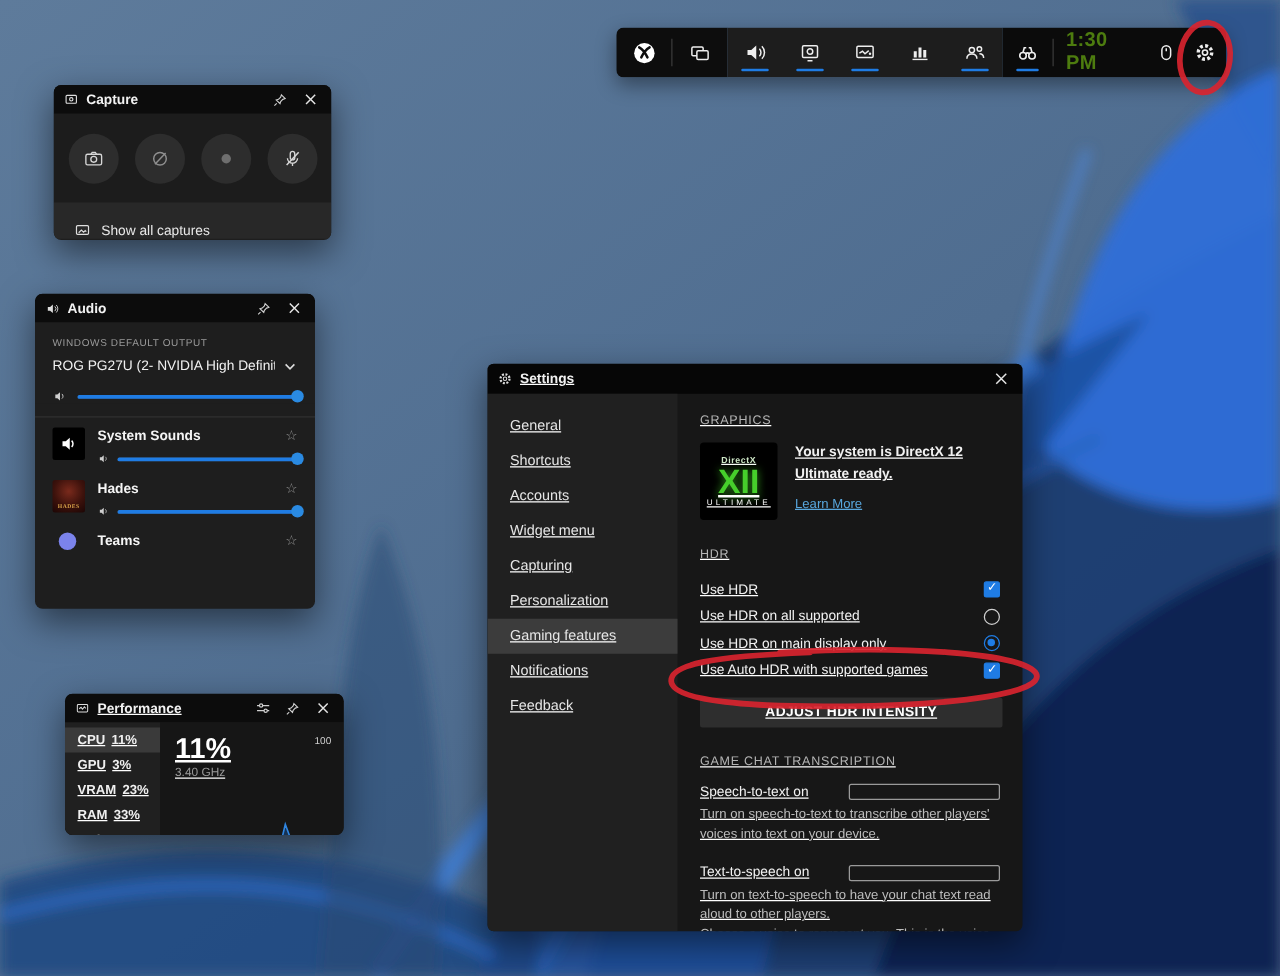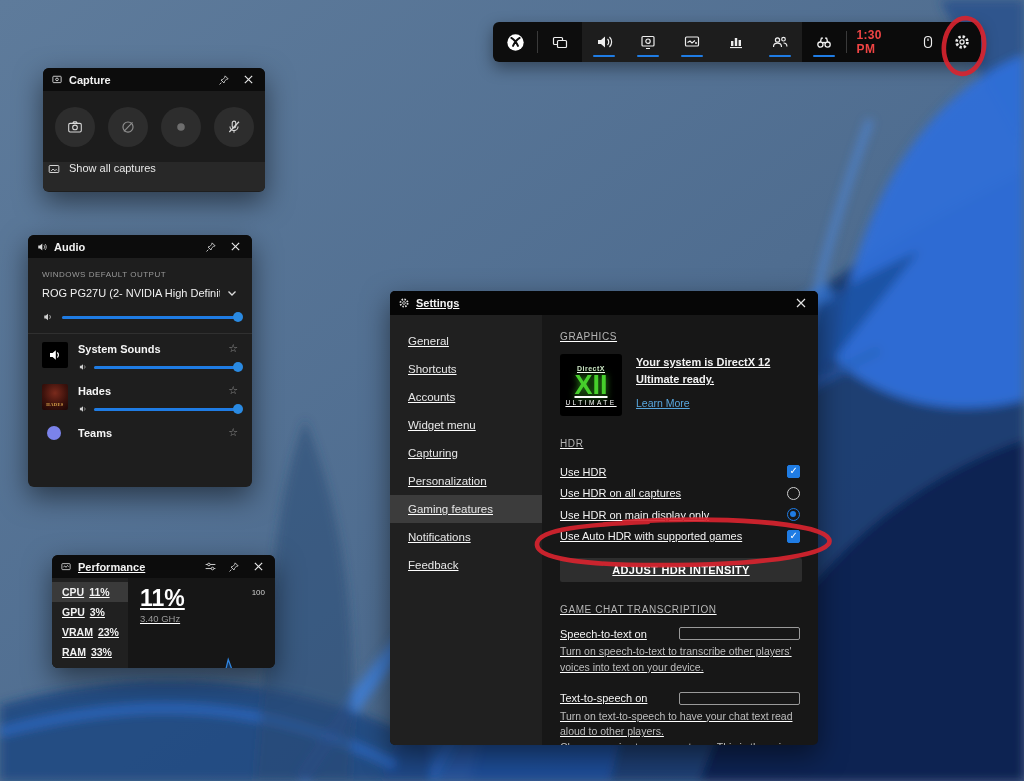--- a/index.html
+++ b/index.html
@@ -22,26 +22,26 @@
   
   .toolbar{position:absolute;left:493px;top:22px;width:488px;height:40px;display:flex;border-radius:6px;overflow:hidden;z-index:10;box-shadow:0 6px 16px rgba(0,0,0,.4);}
   .tseg{display:flex;align-items:center;height:100%;}
   .seg-a{background:#0d0d0d;}
   .seg-b{background:#1d1d1d;}
   .seg-c{background:#0b0b0b;}
   .tool{width:44px;height:100%;display:flex;align-items:center;justify-content:center;position:relative;color:#eee;}
   .tool.small{width:30px;}
   .tool.active::after{content:"";position:absolute;left:11px;right:11px;bottom:5px;height:2px;background:var(--accent-blue);border-radius:1px;}
   .tdiv{width:1px;height:22px;background:#3a3a3a;}
-  .ttime{font-size:12px;font-weight:bold;color:#ef4444;padding:0 10px;letter-spacing:.3px;}
+  .ttime{font-size:16px;font-weight:bold;color:#4d7c0f;padding:0 10px;letter-spacing:.3px;}
   
   .capture{left:43px;top:68px;width:222px;height:124px;}
   .cap-body{display:flex;gap:13px;justify-content:center;align-items:center;height:71px;background:#1c1c1c;}
   .cbtn{width:40px;height:40px;border-radius:50%;background:#2d2d2d;display:flex;align-items:center;justify-content:center;color:#c9c9c9;}
-  .cap-foot{height:29px;background:#282828;display:flex;align-items:flex-start;gap:8px;padding:0 4px;font-size:11px;color:#e8e8e8;}
+  .cap-foot{height:29px;background:#282828;display:flex;align-items:flex-end;gap:8px;padding:0 16px;font-size:11px;color:#e8e8e8;}
   
   .audio{left:28px;top:235px;width:224px;height:252px;}
   .atabs{display:flex;gap:8px;padding:0 14px;height:28px;align-items:center;background:#161616;border-bottom:1px solid #2c2c2c;}
   .atab{font-size:10.5px;font-weight:bold;color:#bdbdbd;padding:6px 10px 6px 10px;position:relative;}
   .atab.active{color:#fff;}
   .atab.active::after{content:"";position:absolute;left:8px;right:8px;bottom:0;height:2px;background:#fff;}
   .abody{padding:8px 14px 0 14px;background:#1e1e1e;}
   .alabel{font-size:8px;letter-spacing:.5px;color:#9a9a9a;margin:4px 0 8px;}
   .adevice{display:flex;align-items:center;gap:6px;font-size:11px;color:#f0f0f0;margin-bottom:12px;}
   .adevice .dname{flex:1;white-space:nowrap;overflow:hidden;}
@@ -516,21 +516,21 @@
             <span>Your system is DirectX 12 Ultimate ready.</span><br>
             <a class="dxlink">Learn More</a>
           </div>
         </div>
         <div class="sheading">HDR</div>
         <div class="hdrrow">
           <span class="rlabel">Use HDR</span>
           <span class="cb on"></span>
         </div>
         <div class="hdrrow">
-          <span class="rlabel">Use HDR on all captures</span>
+          <span class="rlabel">Use HDR on all supported</span>
           <span class="rad"></span>
         </div>
         <div class="hdrrow">
           <span class="rlabel">Use HDR on main display only</span>
           <span class="rad on"></span>
         </div>
         <div class="hdrrow">
           <span class="rlabel">Use Auto HDR with supported games</span>
           <span class="cb on"></span>
         </div>

